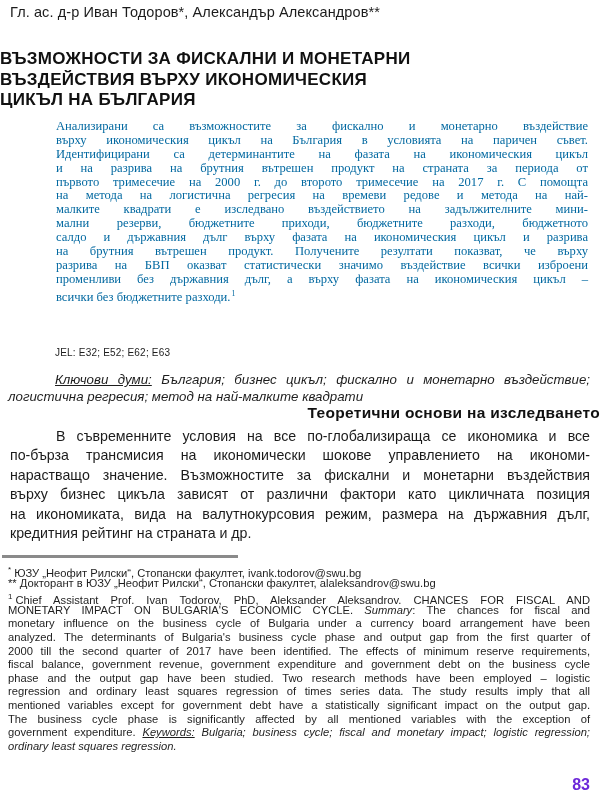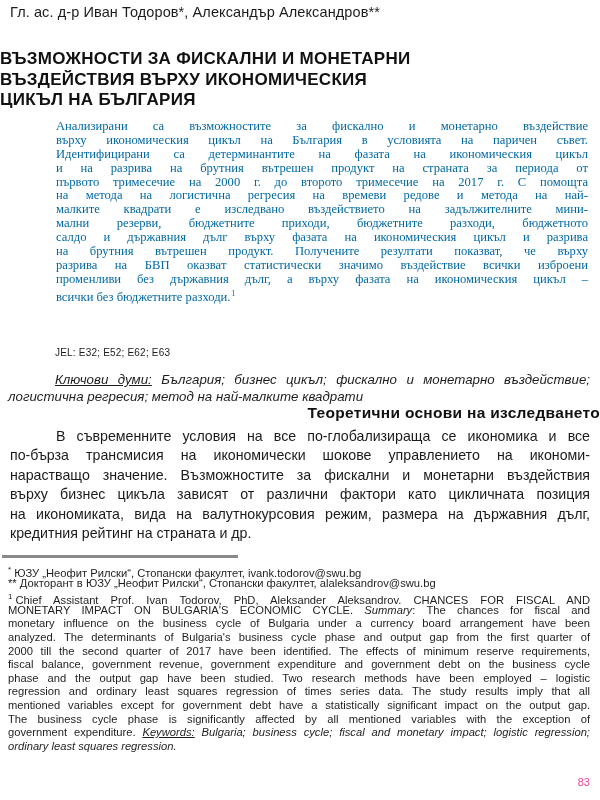--- a/index.html
+++ b/index.html
@@ -58,21 +58,21 @@
       position: absolute; left: 8px; width: 582px; top: 563px;
       font-size: 11.2px; line-height: 13.6px; color: #1e1e1e;
     }
     .footnotes .ln { white-space: nowrap; height: 13.6px; }
     .footnotes .just { text-align: justify; text-align-last: justify; }
     .footnotes .mark { font-size: 8px; vertical-align: 5px; margin-right: 3px; }
     .footnotes em { font-style: italic; }
     .footnotes .kw-label { font-style: italic; text-decoration: underline; }
     .page-number {
       position: absolute; right: 10px; top: 776px;
-      font-size: 11px; font-weight: normal; color: #ec4899;
+      font-size: 16px; font-weight: bold; color: #6d28d9;
     }
   </style>
 </head>
 <body>
 
 <div class="page">
 
   <div class="authors">Гл. ас. д-р Иван Тодоров*, Александър Александров**</div>
 
   <div class="title">

